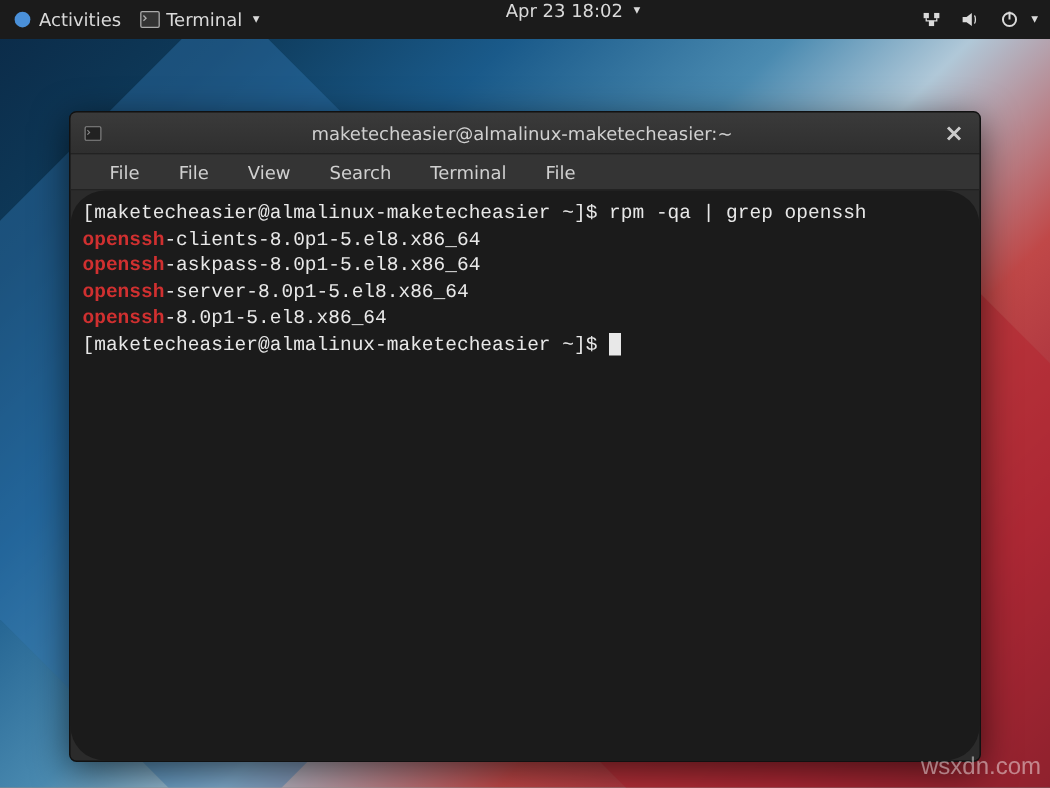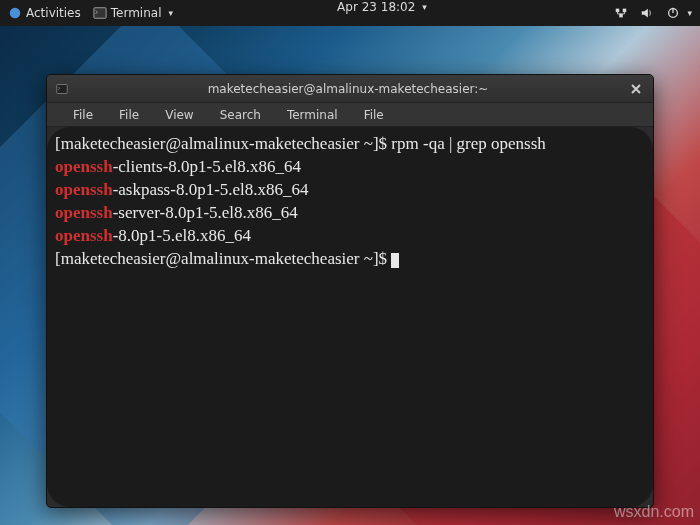--- a/index.html
+++ b/index.html
@@ -40,22 +40,22 @@
   .titlebar .title { flex:1; text-align:center; }
   .titlebar .tb-btn { width:22px; height:22px; display:flex; align-items:center; justify-content:center; cursor:pointer; }
   .titlebar .tb-btn svg { width:10px; height:10px; stroke:#ccc; stroke-width:2; fill:none; }
   .menubar {
     height:24px; background:#343434; display:flex; align-items:center;
     gap:10px; padding:0 18px; font-size:12px; color:#d0d0d0;
     border-bottom:1px solid #222;
   }
   .menu-item { padding:2px 8px; cursor:pointer; }
   .terminal-body {
-    flex:1; background:#1b1b1b; color:#e8e8e8; font-family:Liberation Serif, serif;
-    font-size:17px; line-height:1.35; padding:6px 8px; white-space:pre;
+    flex:1; background:#1b1b1b; color:#e8e8e8; font-family:Liberation Mono, monospace;
+    font-size:13px; line-height:1.35; padding:6px 8px; white-space:pre;
     overflow:hidden;
     border-radius:23px;
   }
   .hl { color:#d03030; font-weight:bold; }
   .cursor {
     display:inline-block; width:8px; height:15px; background:#e8e8e8;
     vertical-align:text-bottom;
   }
   .watermark {
     position:absolute; right:6px; bottom:4px; font-size:16px; color:rgba(255,255,255,0.45);

